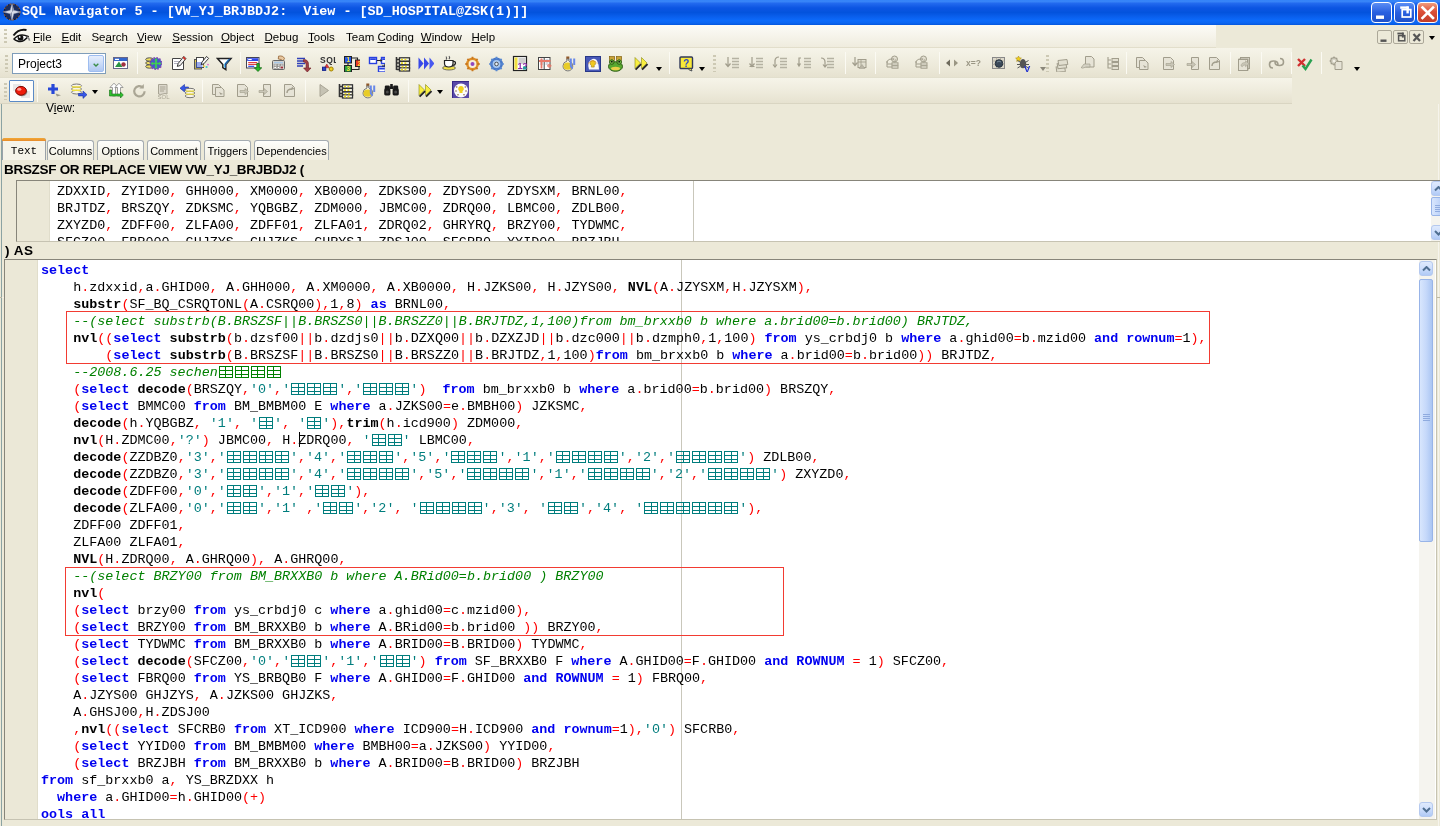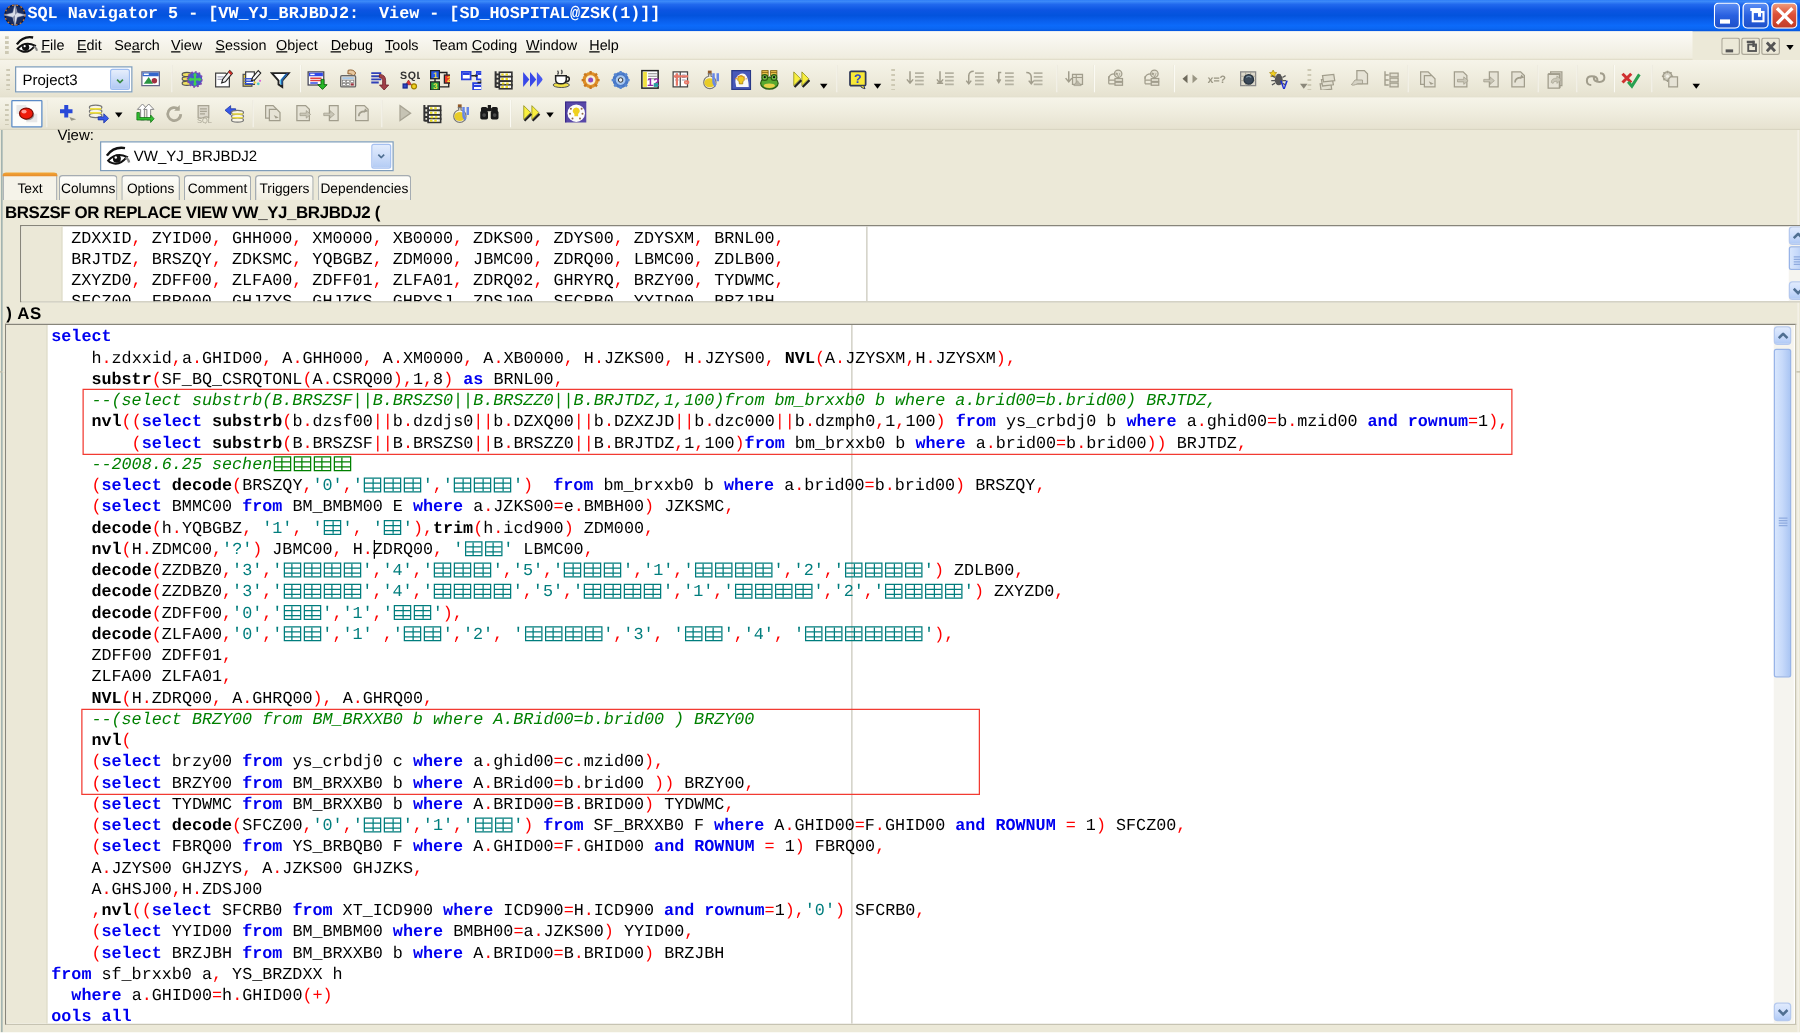--- a/index.html
+++ b/index.html
@@ -3,26 +3,26 @@
 html,body{margin:0;padding:0;}
 #w{position:relative;width:1440px;height:826px;background:#ece9d8;overflow:hidden;
    font-family:"Liberation Sans",sans-serif;-webkit-font-smoothing:none;}
 #w *{box-sizing:border-box;}
 .abs{position:absolute;}
 
 #tb{position:absolute;left:0;top:0;width:1440px;height:25px;
  background:linear-gradient(180deg,#2e7df7 0%,#3d8bf9 4%,#2169ee 14%,#0c55e2 32%,#0353dd 50%,#0a60ee 68%,#0c6afa 82%,#0b66f2 92%,#0556dd 100%);}
 #tb .ttl{position:absolute;left:22px;top:4px;color:#fff;font:bold 13.4px "Liberation Mono",monospace;letter-spacing:0px;white-space:pre;}
 
-#mb{position:absolute;left:0;top:25px;width:1354px;height:23px;
+#mb{position:absolute;left:0;top:25px;width:1216px;height:23px;
  background:linear-gradient(180deg,#fcfbf7,#efecde);border-bottom:1px solid #e2decb;}
 #mb .mi{position:absolute;top:6px;font:11.5px "Liberation Sans",sans-serif;color:#000;}
 #mb .mi u{text-decoration:underline;}
 
-.tbar{position:absolute;left:0;width:1440px;background:linear-gradient(180deg,#f6f4e9 0%,#eeebdc 55%,#e6e2d0 100%);padding-left:36px;}
+.tbar{position:absolute;left:0;width:1292px;background:linear-gradient(180deg,#f6f4e9 0%,#eeebdc 55%,#e6e2d0 100%);padding-left:36px;}
 #t1{top:48px;height:30px;border-bottom:1px solid #e2dfcd;}
 #t2{top:78px;height:26px;border-bottom:1px solid #d9d5c2;}
 .grip{position:absolute;width:3px;background:repeating-linear-gradient(180deg,#cdc9b4 0px,#cdc9b4 2px,transparent 2px,transparent 4px);}
 .tsep{position:absolute;width:1px;background:#cfcbb6;border-right:1px solid #fbfaf3;}
 .dda{position:absolute;width:0;height:0;border-left:3.5px solid transparent;border-right:3.5px solid transparent;border-top:4px solid #000;}
 .ddag{border-top-color:#8a877a;}
 
 #pcombo{position:absolute;left:12px;top:5px;width:94px;height:21px;background:#fff;border:1px solid #7f9db9;}
 #pcombo span{position:absolute;left:5px;top:3px;font:12px "Liberation Sans",sans-serif;}
 #pcombo .btn{position:absolute;right:1px;top:1px;width:16px;height:17px;border-radius:2px;
@@ -629,39 +629,24 @@
           <circle cx="13.3" cy="6" r="0.8"></circle>
           <circle cx="4" cy="10" r="0.8"></circle>
           <circle cx="14" cy="10" r="0.8"></circle>
           <circle cx="6" cy="13.8" r="0.8"></circle>
           <circle cx="12" cy="13.8" r="0.8"></circle>
         </g>
       </svg>
   </div>
 
   <div id="vlabel">V<u>i</u>ew:</div>
-  <div id="vcombo">
-    <svg class="ic" style="left:3px;top:2px" width="21" height="19" viewBox="0 0 21 19">
-      <path d="M1.5 8.5 Q7 1 16 2.5" fill="none" stroke="#111" stroke-width="2"></path>
-      <path d="M2.5 12.5 Q9 5.5 17.5 9.5 Q12 16.5 6 14.5 Q3.5 13.8 2.5 12.5 Z" fill="#fff" stroke="#111" stroke-width="1.6"></path>
-      <circle cx="9.5" cy="11" r="3.2" fill="#111"></circle>
-      <circle cx="8.6" cy="10" r="1" fill="#fff"></circle>
-      <path d="M16.5 10 q2.5 1.5 2.8 4" fill="none" stroke="#888" stroke-width="1.8"></path>
-    </svg>
-    <span class="txt">VW_YJ_BRJBDJ2</span>
-    <div class="btn">
-        <svg class="chev" width="9" height="6" viewBox="0 0 9 6">
-          <path d="M1 1 L4.5 4.5 L8 1" fill="none" stroke="#4f6f92" stroke-width="2"></path>
-        </svg>
-      </div>
-  </div>
 
   <div id="tabrow">
     <div id="tabline"></div>
-    <div class="tab act" style="left:2px;width:44px;">Text</div>
+    <div class="tab act" style="left:2px;width:44px;font-family:Liberation Mono, monospace;">Text</div>
     <div class="tab" style="left:47px;width:47px;">Columns</div>
     <div class="tab" style="left:97px;width:47px;">Options</div>
     <div class="tab" style="left:147px;width:54px;">Comment</div>
     <div class="tab" style="left:204px;width:47px;">Triggers</div>
     <div class="tab" style="left:254px;width:75px;">Dependencies</div>
     <div id="tabgap"></div>
   </div>
   <div id="hdr1">BRSZSF OR REPLACE VIEW VW_YJ_BRJBDJ2 (</div>
 
   <div class="edit" id="te">

